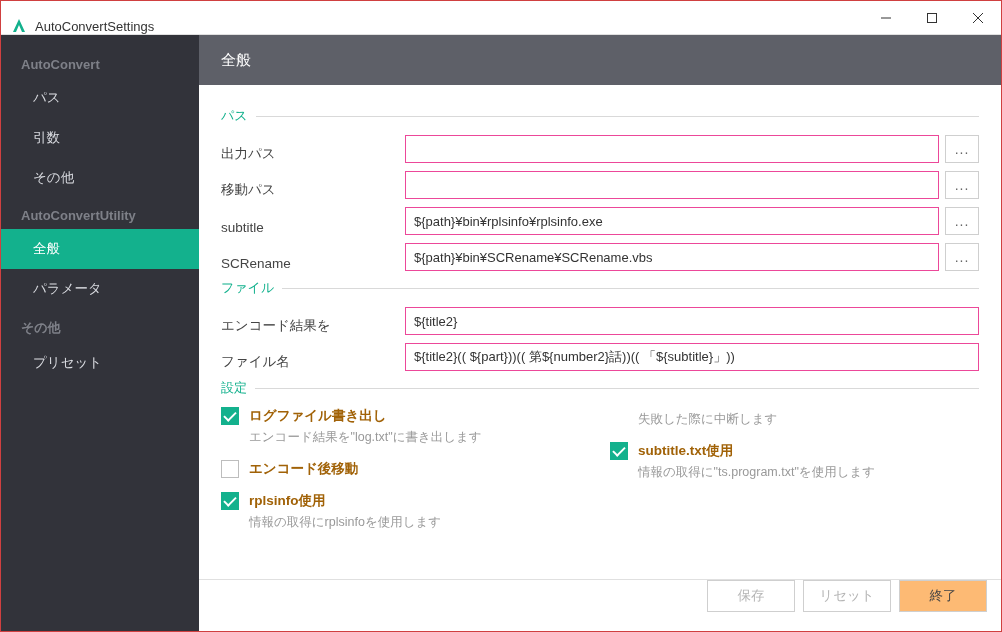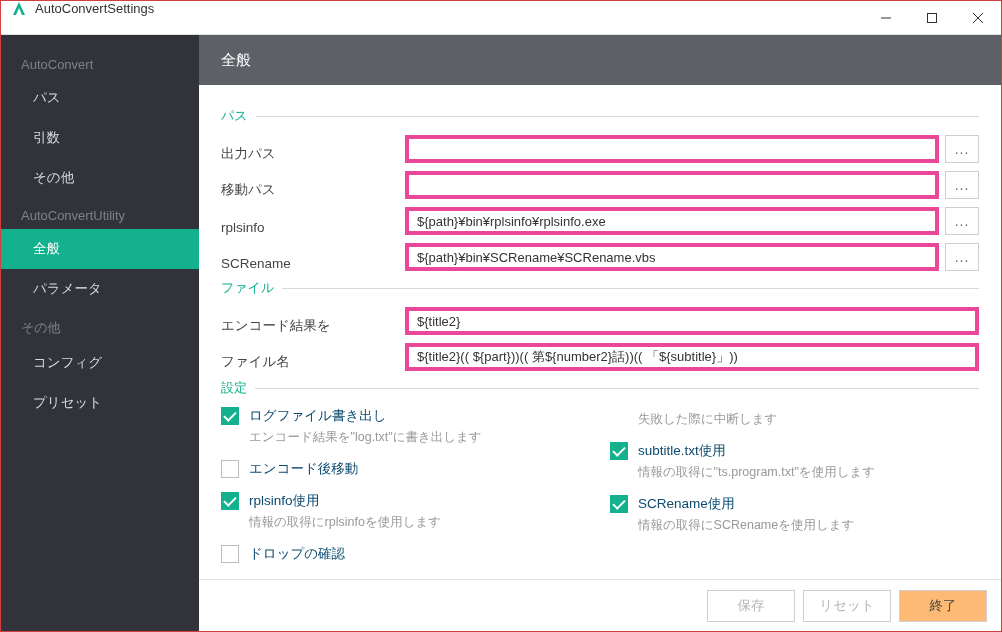--- a/index.html
+++ b/index.html
@@ -10,21 +10,21 @@
     width: 1002px;
     height: 632px;
     overflow: hidden;
     border: 1px solid #d04040;
   }
   
   .titlebar {
     height: 34px;
     background: #fff;
     display: flex;
-    align-items: flex-start;
+    align-items: flex-end;
     border-bottom: 1px solid #e0e0e0;
   }
   .titlebar .app-icon {
     width: 16px; height: 16px; margin: 0 8px 0 10px;
     position: relative;
   }
   .titlebar .app-icon svg { display: block; }
   .titlebar .title { color: #333; flex: 1; font-size: 13px; }
   .win-btn {
     width: 46px; height: 33px;
@@ -41,20 +41,21 @@
     width: 198px;
     background: #32333a;
     color: #c8c9cc;
     padding-top: 12px;
     flex-shrink: 0;
   }
   .side-group {
     color: #7e8088;
     font-size: 13px;
     padding: 10px 20px 6px;
+    font-weight: bold;
   }
   .side-item {
     color: #d9dbe0;
     padding: 11px 20px 11px 32px;
     font-size: 13.5px;
     cursor: pointer;
   }
   .side-item.active {
     background: #13b18d;
     color: #fff;
@@ -108,21 +109,21 @@
     color: #444;
     font-size: 13.5px;
   }
   .row .control {
     flex: 1;
     display: flex;
     gap: 6px;
   }
   .inp {
     flex: 1;
-    border: 4px solid #ec4899;
+    border: 1px solid #ec4899;
     height: 28px;
     padding: 2px 8px;
     font-size: 13px;
     background: #fff;
     color: #333;
     outline: none;
   }
   .browse-btn {
     width: 34px;
     height: 28px;
@@ -161,33 +162,34 @@
     border-color: #13b18d;
   }
   .chk.checked::after {
     content: "";
     width: 10px; height: 5px;
     border-left: 2px solid #fff;
     border-bottom: 2px solid #fff;
     transform: rotate(-45deg) translate(1px,-1px);
   }
   .chk-label {
-    color: #0c4a6e;
+    color: #a16207;
     font-size: 13.5px;
+    font-weight: bold;
   }
   .chk-desc {
     color: #999;
     font-size: 12.5px;
     margin: 4px 0 0 28px;
   }
   .footer {
     height: 52px;
     border-top: 1px solid #e0e0e0;
     display: flex;
-    align-items: center;
+    align-items: flex-start;
     justify-content: flex-end;
     gap: 8px;
     padding: 0 14px;
   }
   .btn {
     min-width: 88px;
     height: 32px;
     border: 1px solid #cfcfcf;
     background: #fff;
     color: #444;
@@ -231,21 +233,20 @@
     <div class="side-group">AutoConvert</div>
     <div class="side-item">パス</div>
     <div class="side-item">引数</div>
     <div class="side-item">その他</div>
 
     <div class="side-group">AutoConvertUtility</div>
     <div class="side-item active">全般</div>
     <div class="side-item">パラメータ</div>
 
     <div class="side-group">その他</div>
-    <div class="side-item">コンフィグ</div>
     <div class="side-item">プリセット</div>
   </div>
 
   <div class="right">
     <div class="header">
       <span>全般</span>
     </div>
 
     <div class="form-scroll">
       <div class="form-inner">
@@ -263,21 +264,21 @@
           </div>
         </div>
         <div class="row">
           <div class="label">移動パス</div>
           <div class="control">
             <input class="inp" value="" style="">
             <button class="browse-btn">...</button>
           </div>
         </div>
         <div class="row">
-          <div class="label">rplsinfo</div>
+          <div class="label">subtitle</div>
           <div class="control">
             <input class="inp" value="${path}¥bin¥rplsinfo¥rplsinfo.exe" style="">
             <button class="browse-btn">...</button>
           </div>
         </div>
         <div class="row">
           <div class="label">SCRename</div>
           <div class="control">
             <input class="inp" value="${path}¥bin¥SCRename¥SCRename.vbs" style="">
             <button class="browse-btn">...</button>
@@ -322,45 +323,32 @@
                 <span class="chk-label">エンコード後移動</span>
               </div>
             </div>
             <div class="chk-row">
               <div class="chk-top">
                 <span class="chk checked"></span>
                 <span class="chk-label">rplsinfo使用</span>
               </div>
               <div class="chk-desc">情報の取得にrplsinfoを使用します</div>
             </div>
-            <div class="chk-row">
-              <div class="chk-top">
-                <span class="chk"></span>
-                <span class="chk-label">ドロップの確認</span>
-              </div>
-            </div>
           </div>
           <div class="settings-col">
             <div class="chk-row">
               <div class="chk-desc">失敗した際に中断します</div>
             </div>
             <div class="chk-row">
               <div class="chk-top">
                 <span class="chk checked"></span>
                 <span class="chk-label">subtitle.txt使用</span>
               </div>
               <div class="chk-desc">情報の取得に"ts.program.txt"を使用します</div>
             </div>
-            <div class="chk-row">
-              <div class="chk-top">
-                <span class="chk checked"></span>
-                <span class="chk-label">SCRename使用</span>
-              </div>
-              <div class="chk-desc">情報の取得にSCRenameを使用します</div>
-            </div>
           </div>
         </div>
 
       </div>
     </div>
 
     <div class="footer">
       <button class="btn disabled">保存</button>
       <button class="btn disabled">リセット</button>
       <button class="btn primary-ish">終了</button>

